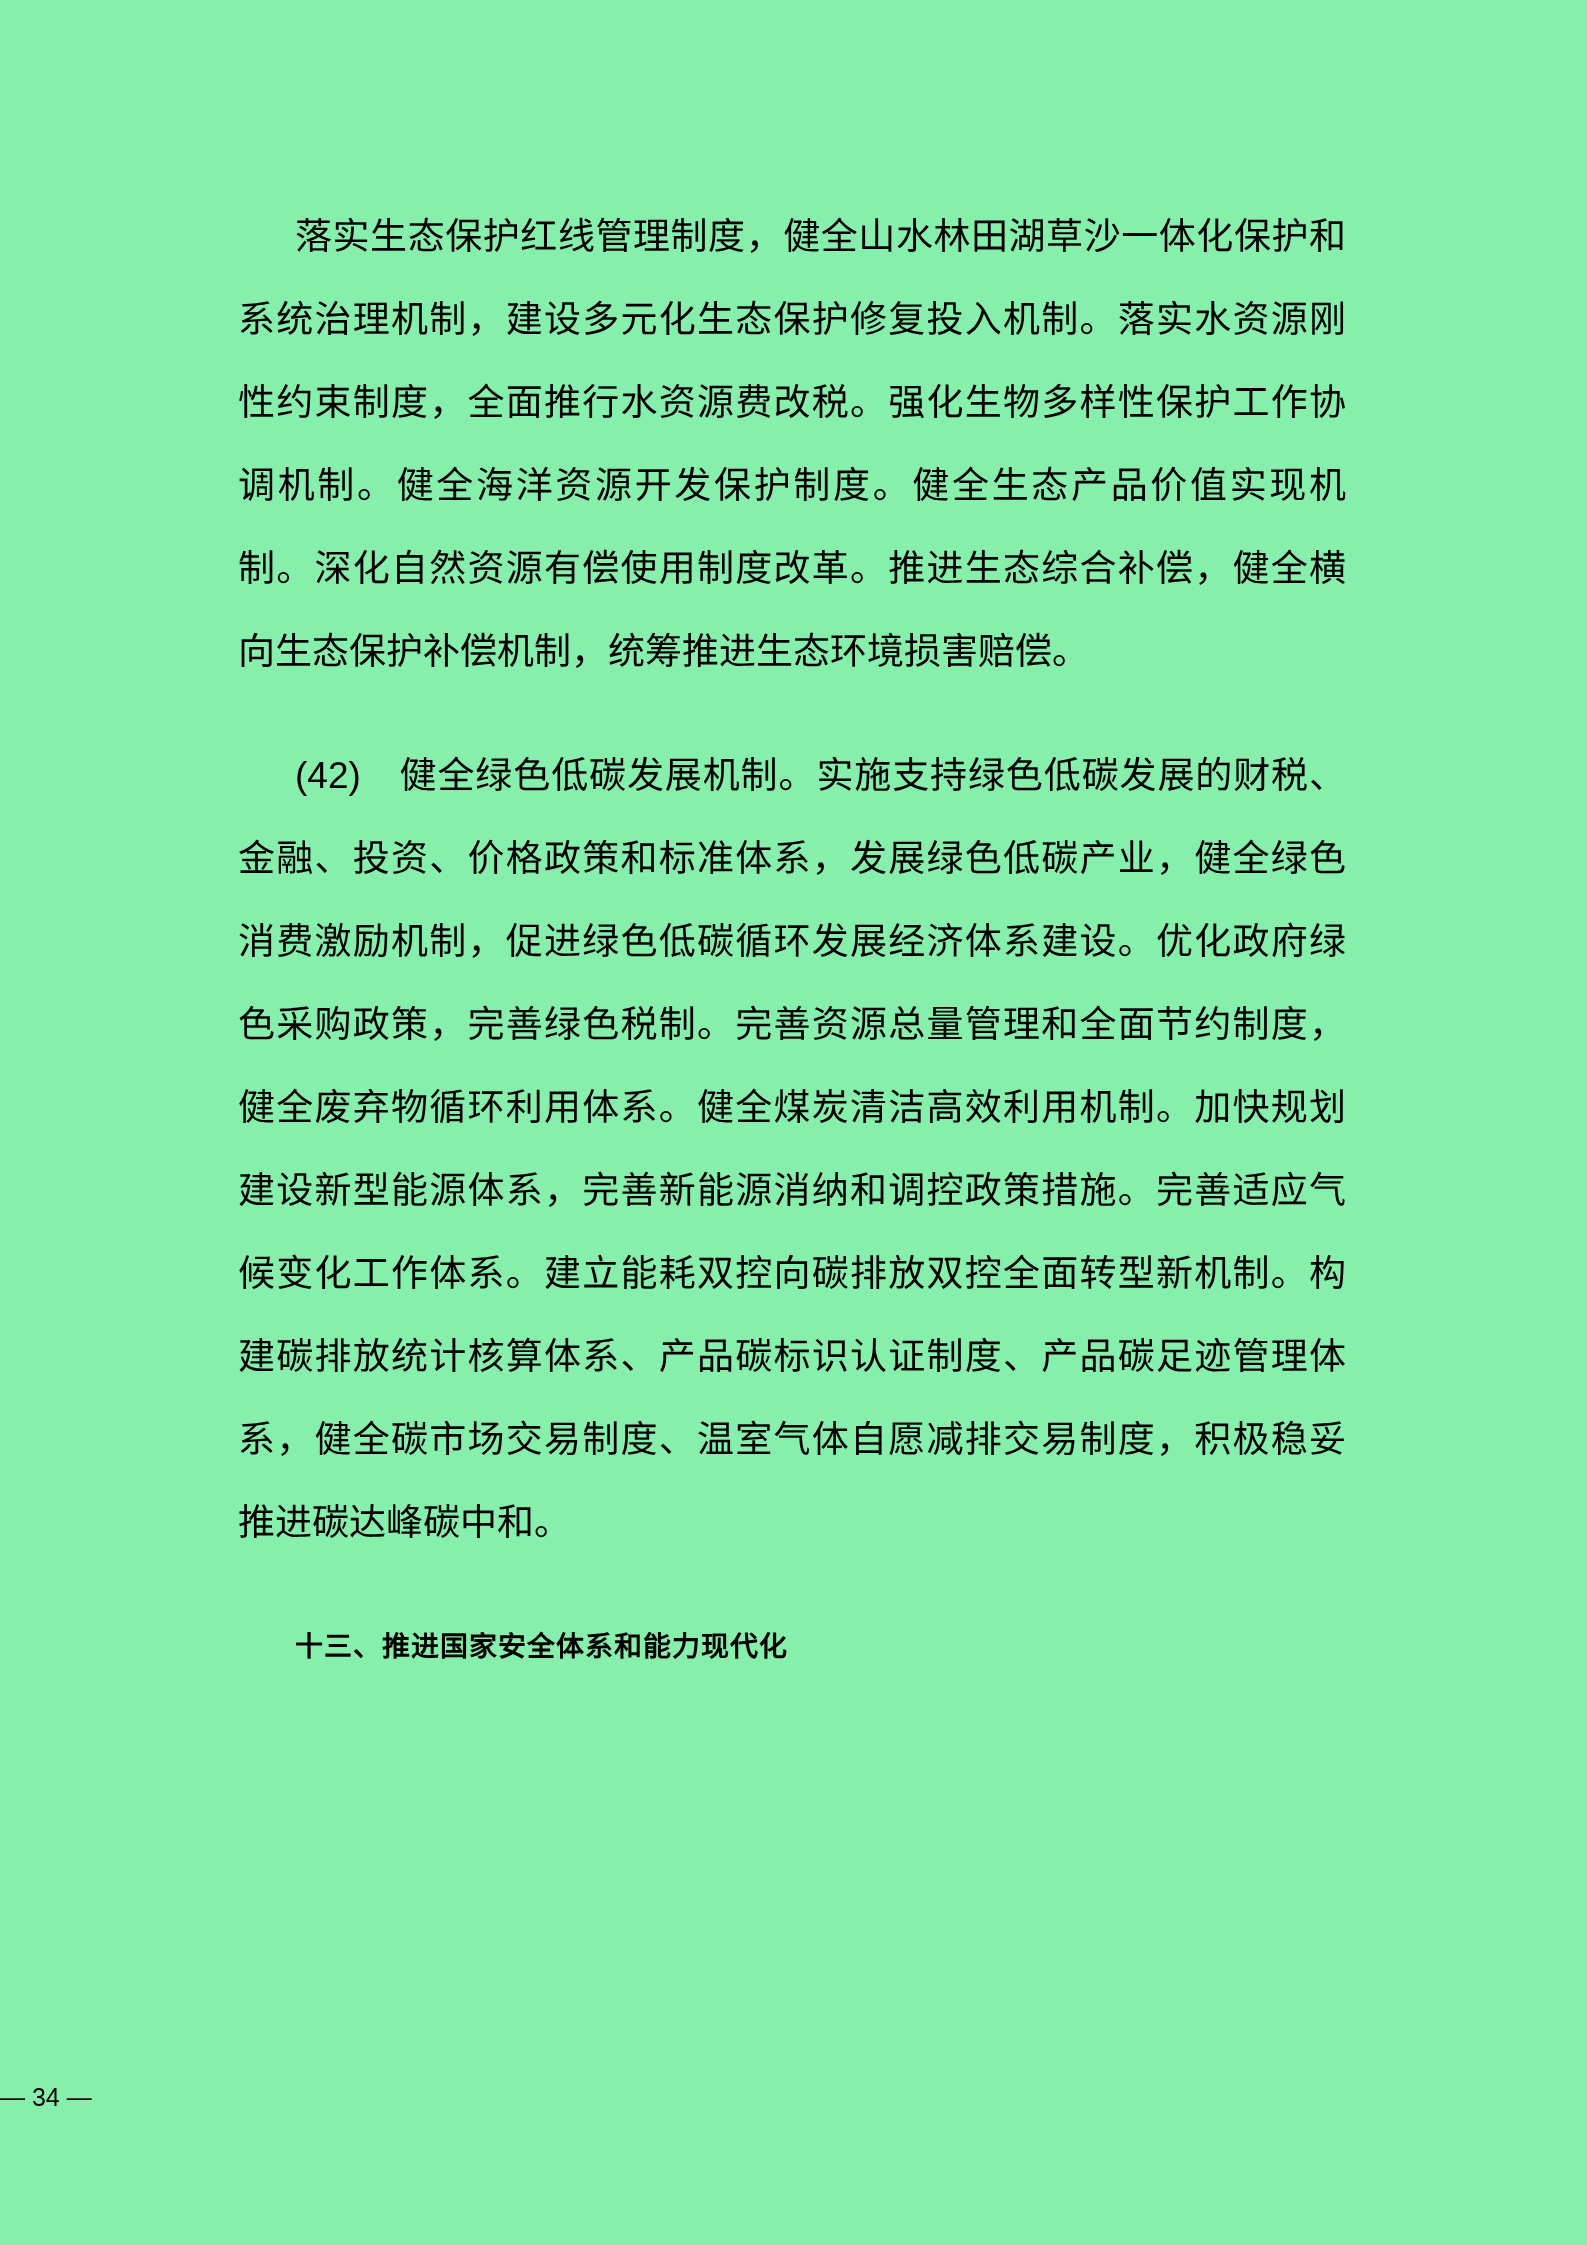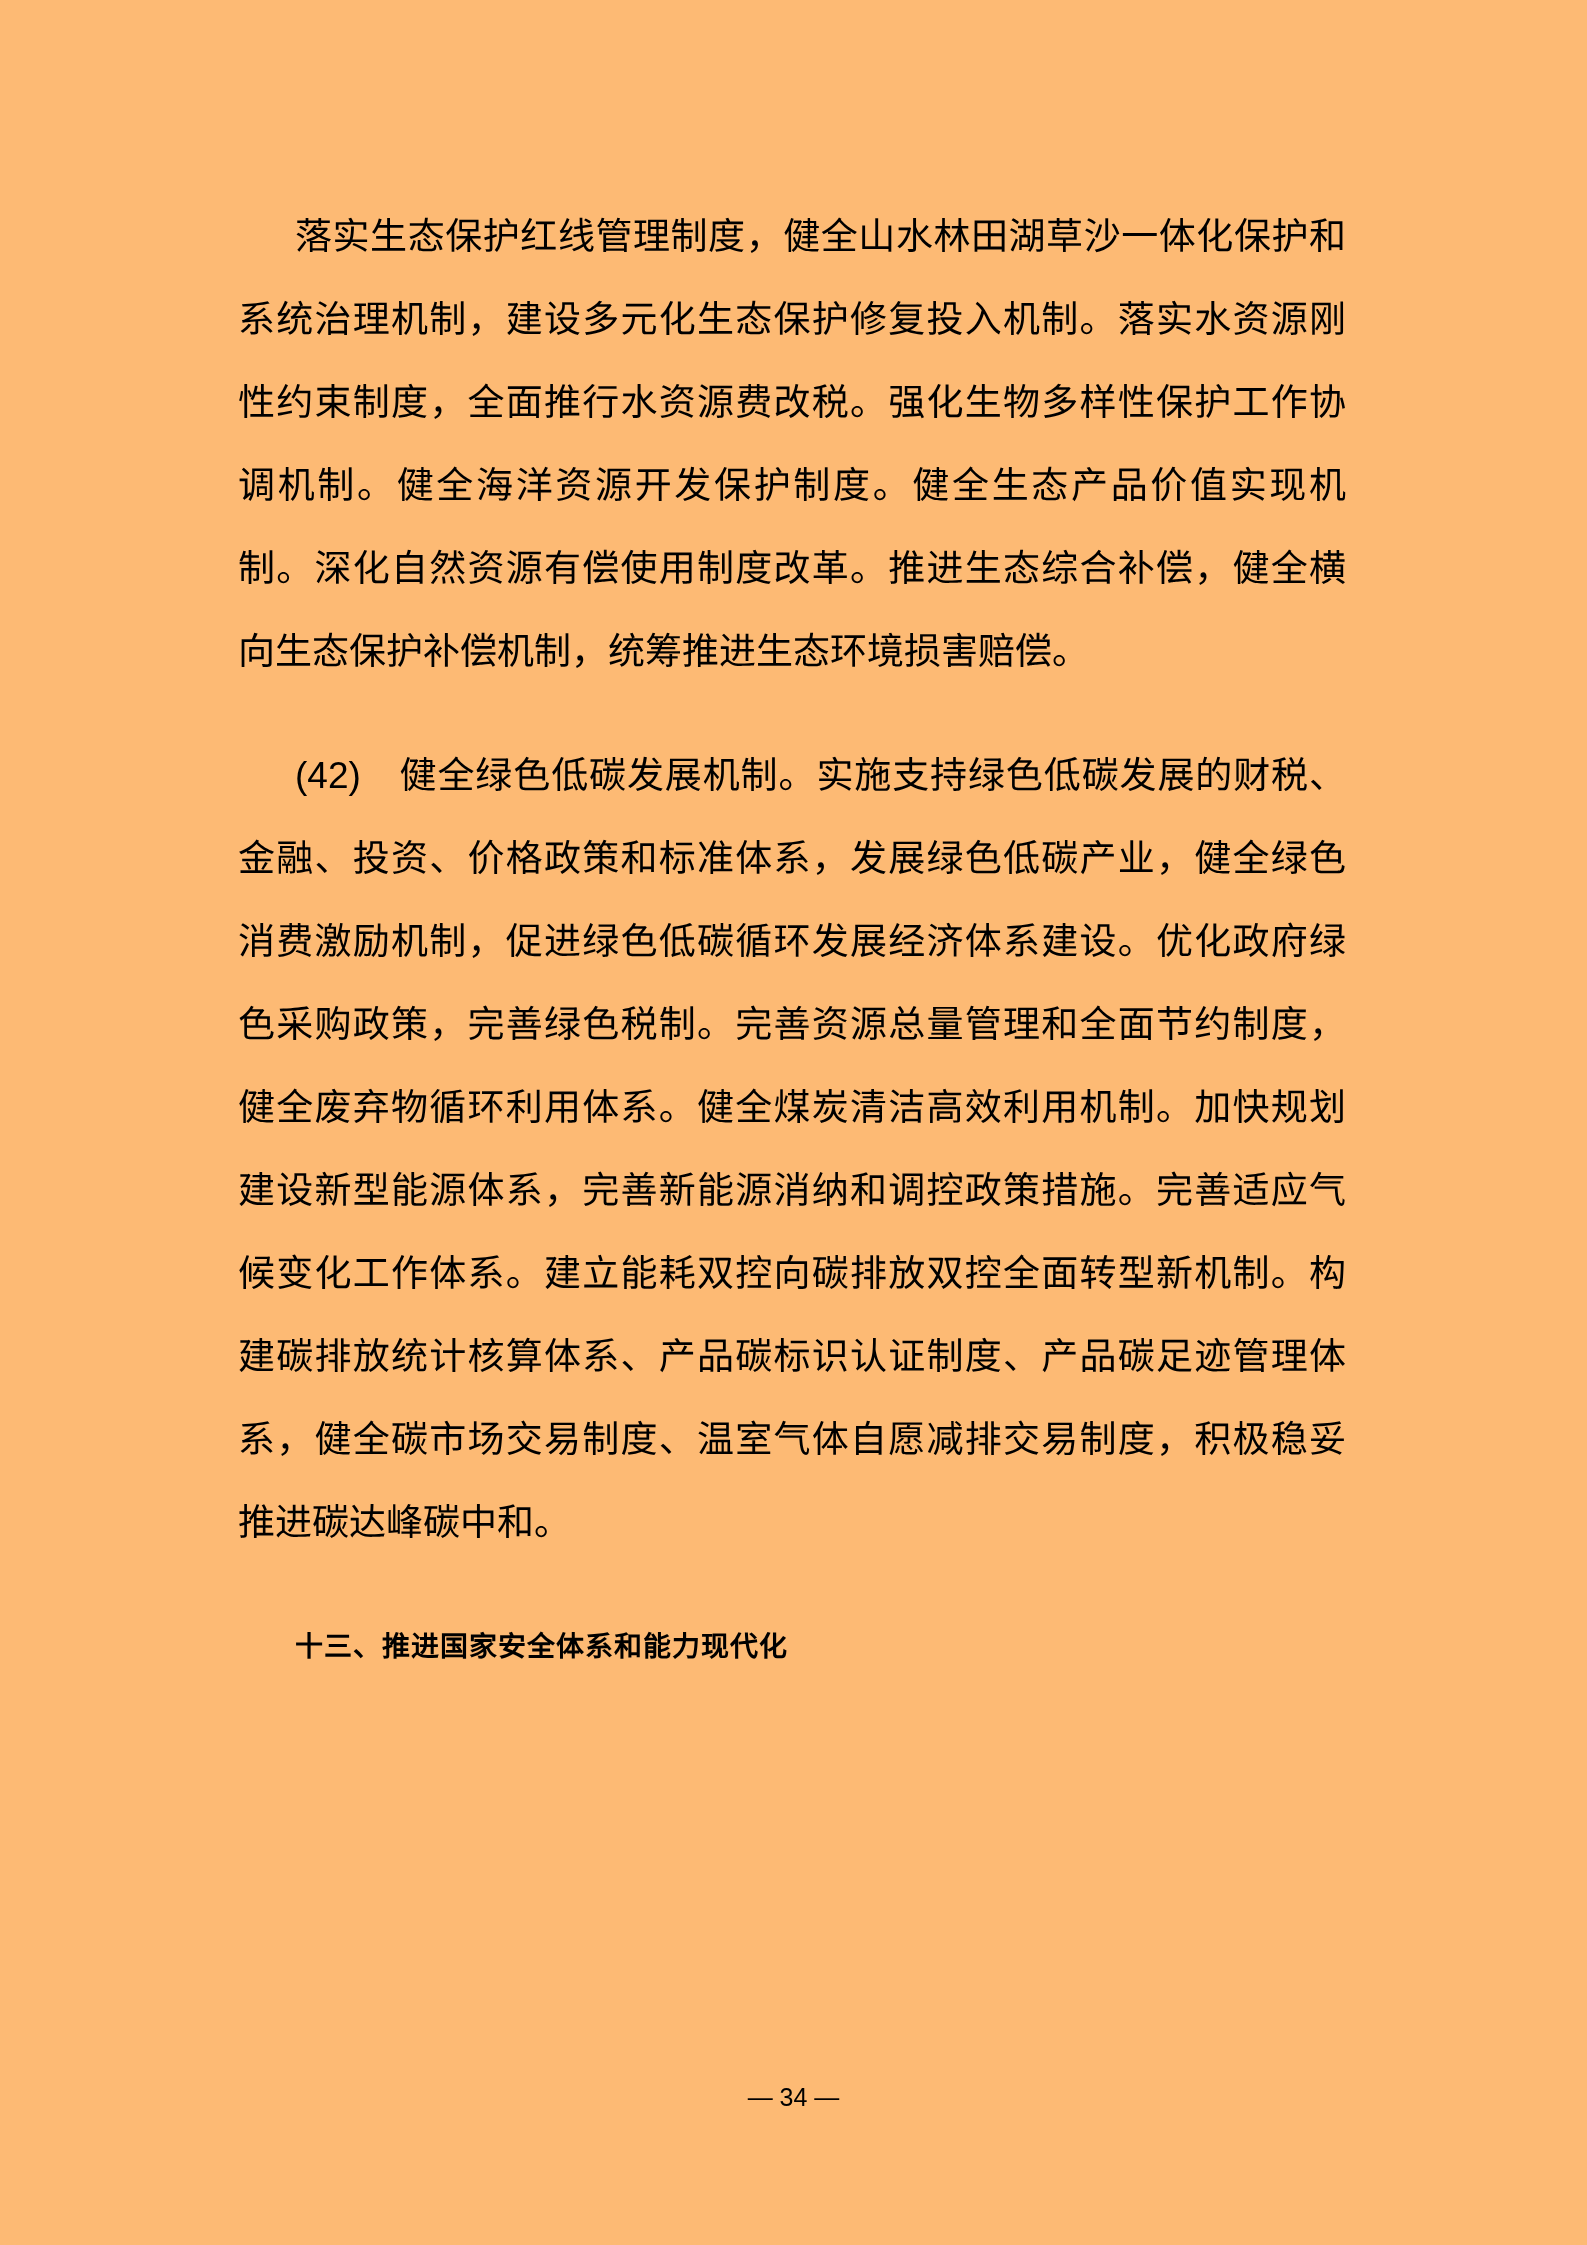--- a/index.html
+++ b/index.html
@@ -4,21 +4,21 @@
 <style>
   html, body {
     margin: 0;
     padding: 0;
     background: #ffffff;
   }
   .page {
     position: relative;
     width: 1587px;
     height: 2245px;
-    background: #fdba74;
+    background: #86efac;
     overflow: hidden;
     font-family: "Liberation Sans", "DejaVu Sans", sans-serif;
     color: #000000;
   }
   .content {
     position: absolute;
     left: 238px;
     top: 195px;
     width: 1108px;
   }
@@ -39,21 +39,21 @@
     text-indent: 57px;
     margin: 0 0 41px 0;
     color: #000000;
     letter-spacing: 1px;
   }
   .page-footer {
     position: absolute;
     left: 0;
     top: 2082px;
     width: 100%;
-    text-align: center;
+    text-align: left;
     font-size: 25px;
     line-height: 30px;
     color: #000000;
   }
 </style>
 </head>
 <body>
 
 <div class="page">
   <div class="content">

